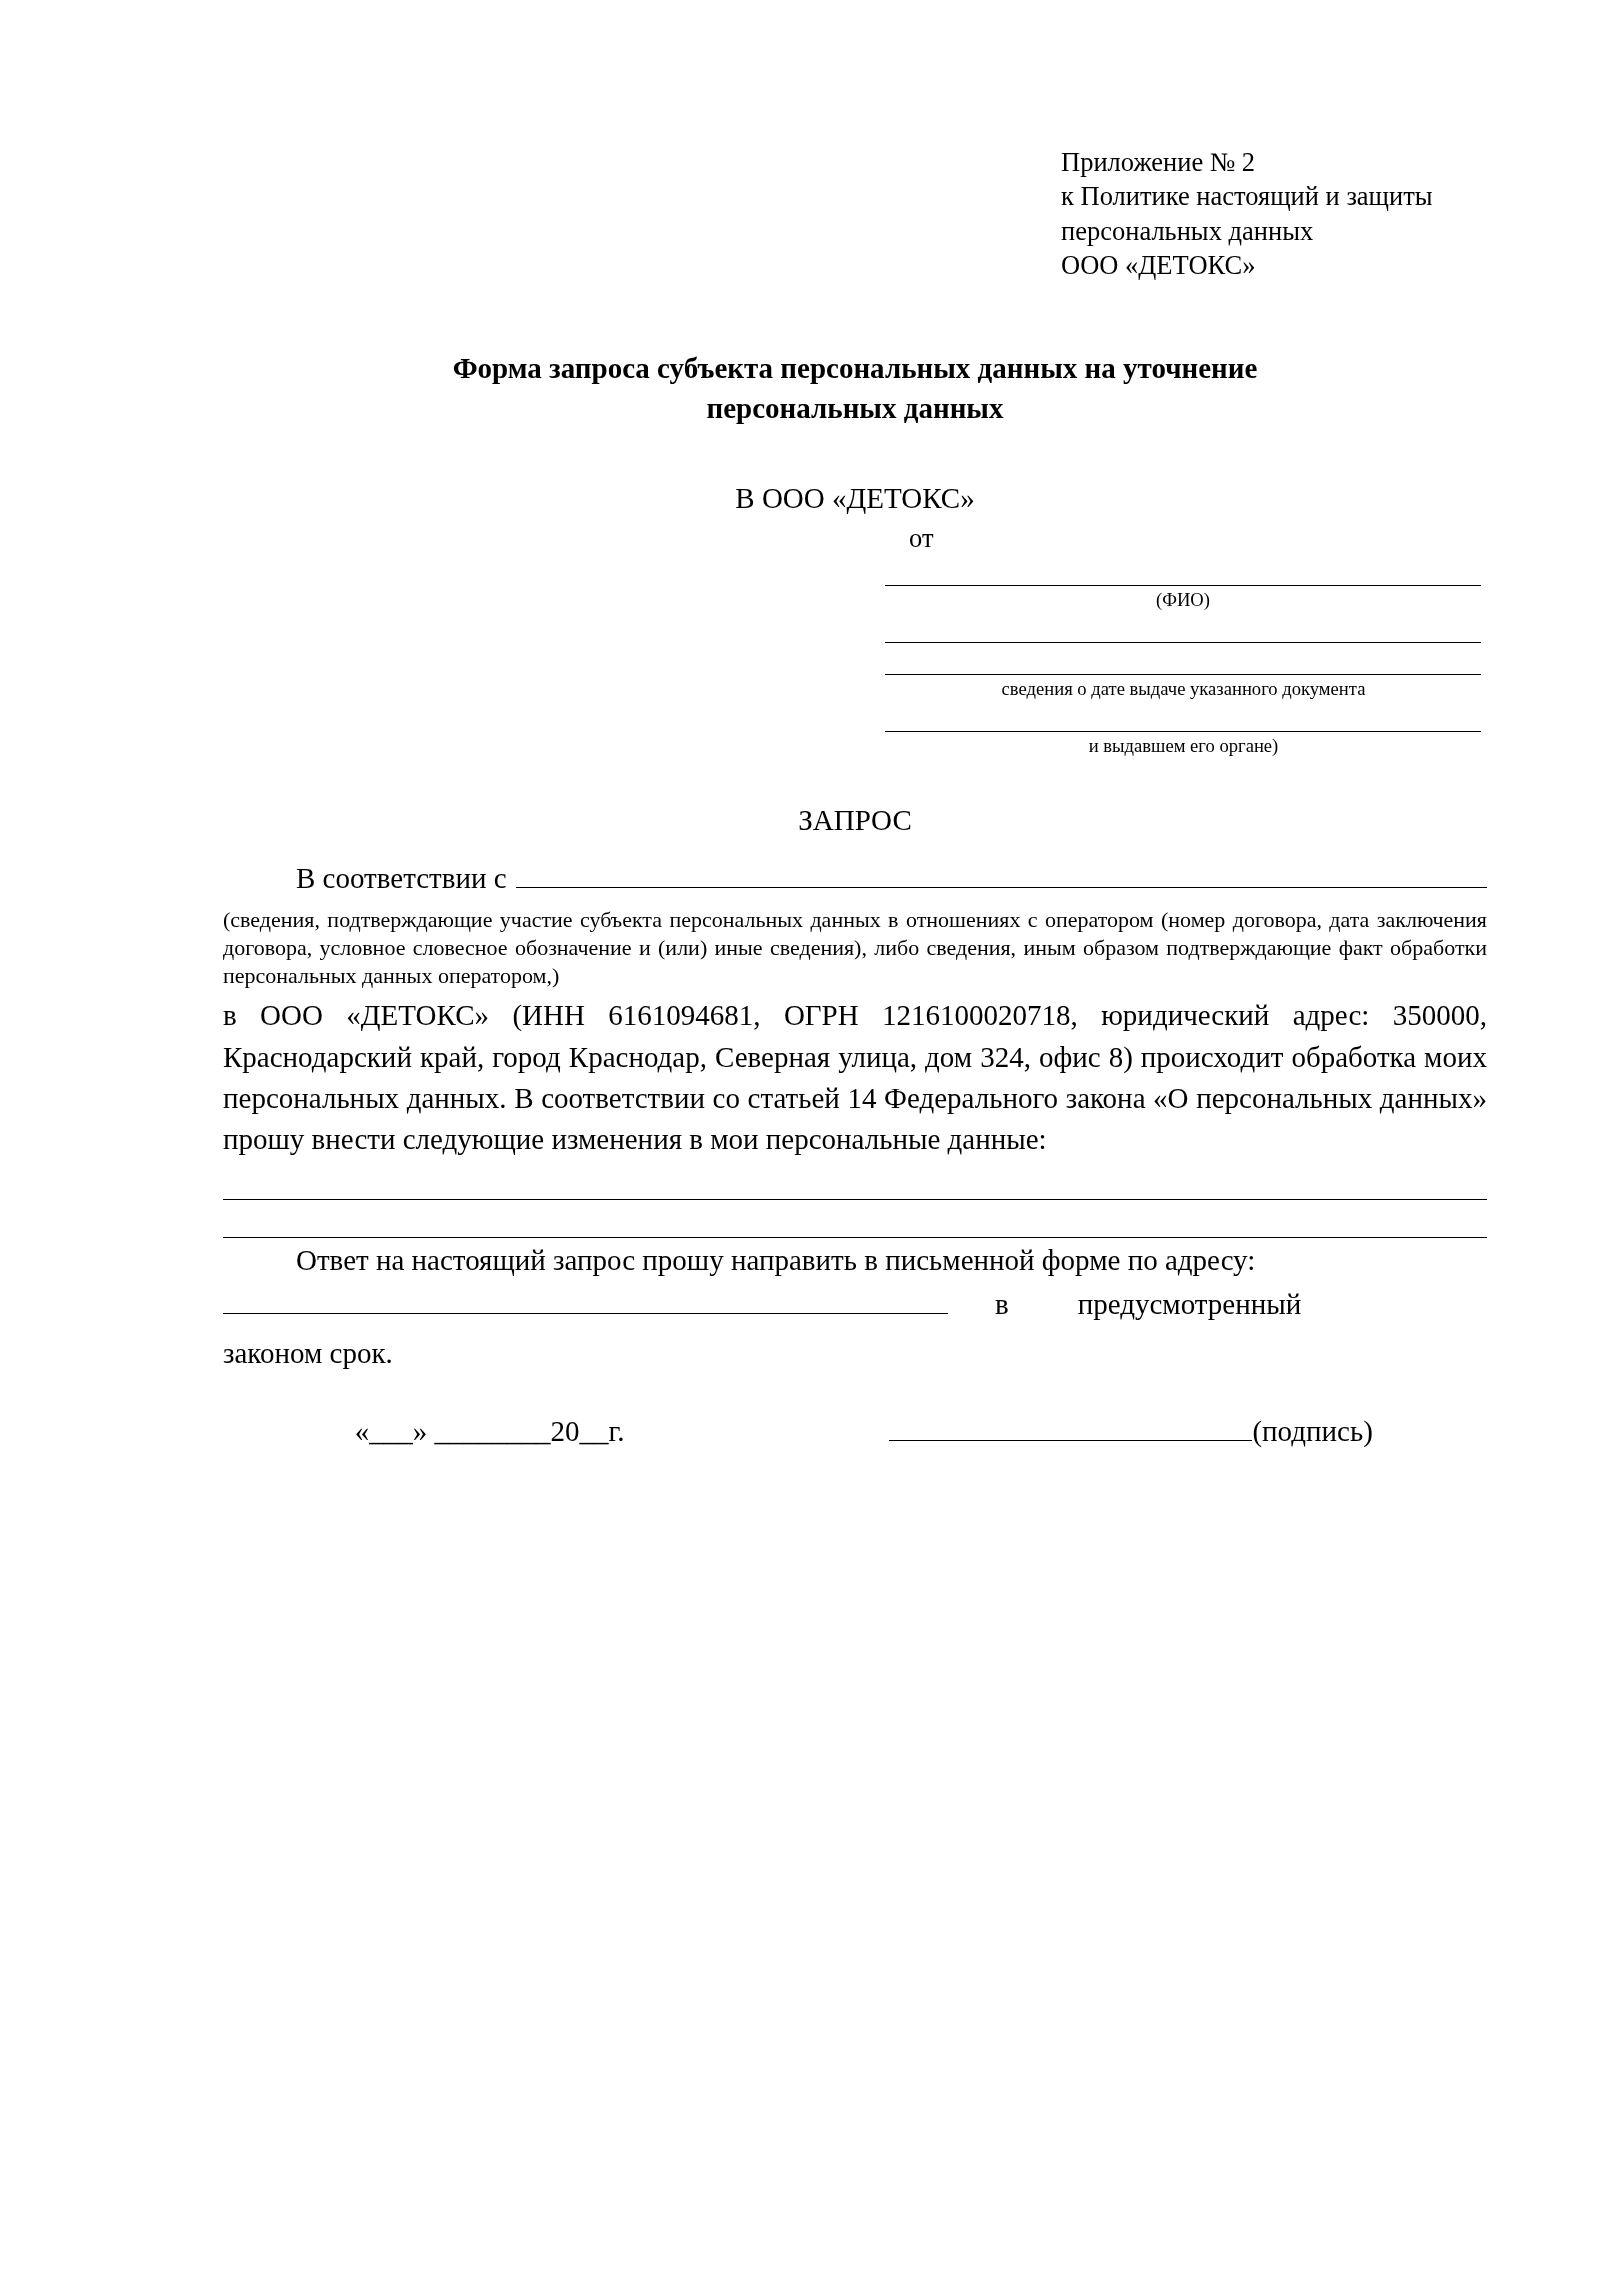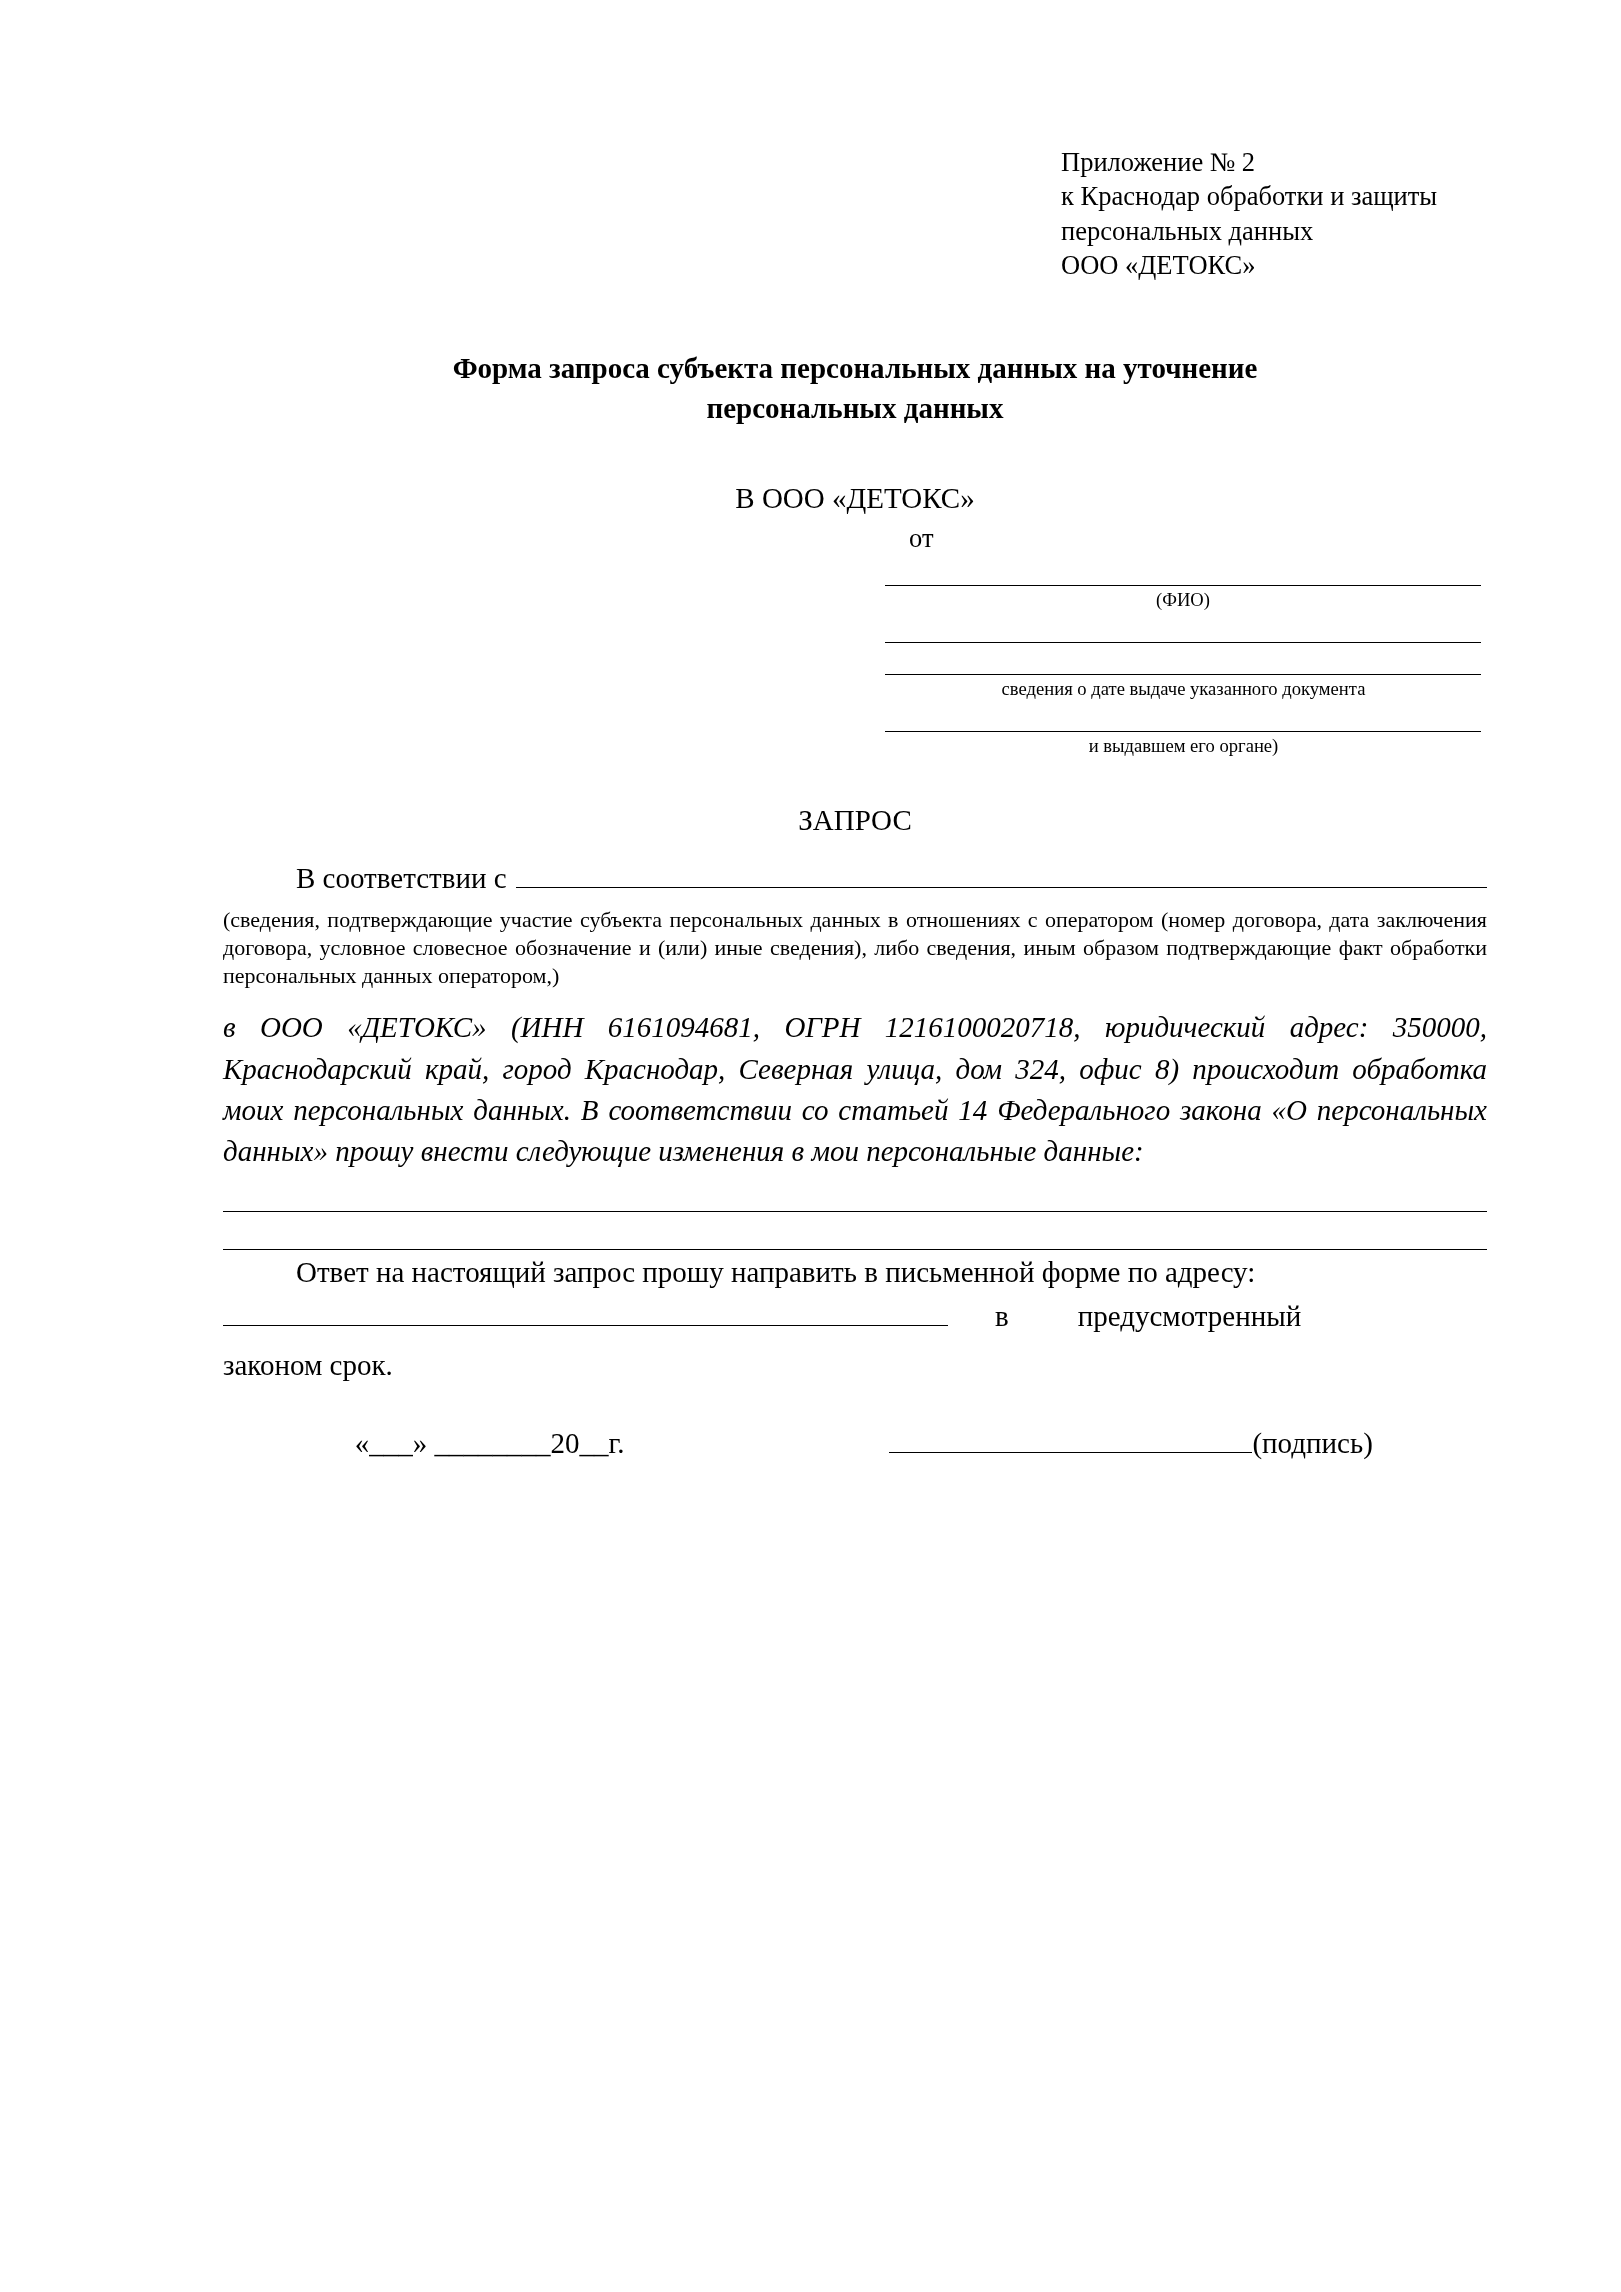--- a/index.html
+++ b/index.html
@@ -105,25 +105,24 @@
   }
 
   .small-note {
     font-size: 22px;
     line-height: 1.28;
     text-align: justify;
     margin-top: 11px;
   }
 
   .body-para {
-    margin-top: 17px;
+    margin-top: 5px;
     font-size: 29px;
     line-height: 1.42;
     text-align: justify;
-    font-style: italic;
   }
 
   .blank-rule {
     width: 100%;
     border-bottom: 1.6px solid #000;
     height: 39px;
   }
   .blank-rule.second { height: 37px; }
 
   .answer-para {
@@ -182,21 +181,21 @@
   }
 </style>
 </head>
 <body>
 
 <div class="page">
   <div class="content">
 
     <div class="header-block">
       <div>Приложение № 2</div>
-      <div>к Краснодар обработки и защиты</div>
+      <div>к Политике настоящий и защиты</div>
       <div>персональных данных</div>
       <div>ООО «ДЕТОКС»</div>
     </div>
 
     <div class="doc-title">
       <div>Форма запроса субъекта персональных данных на уточнение</div>
       <div>персональных данных</div>
     </div>
 
     <div class="addressee">В ООО «ДЕТОКС»</div>

